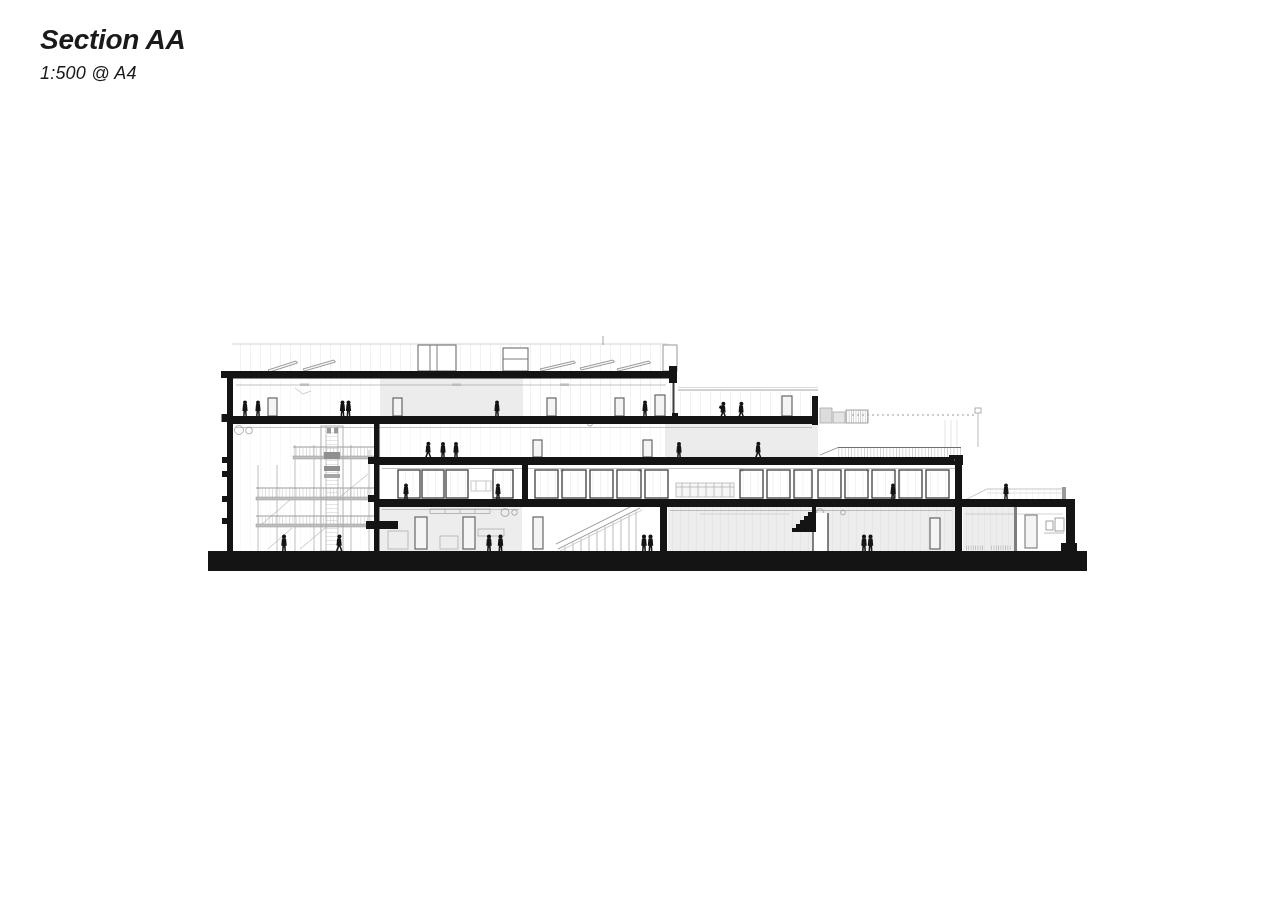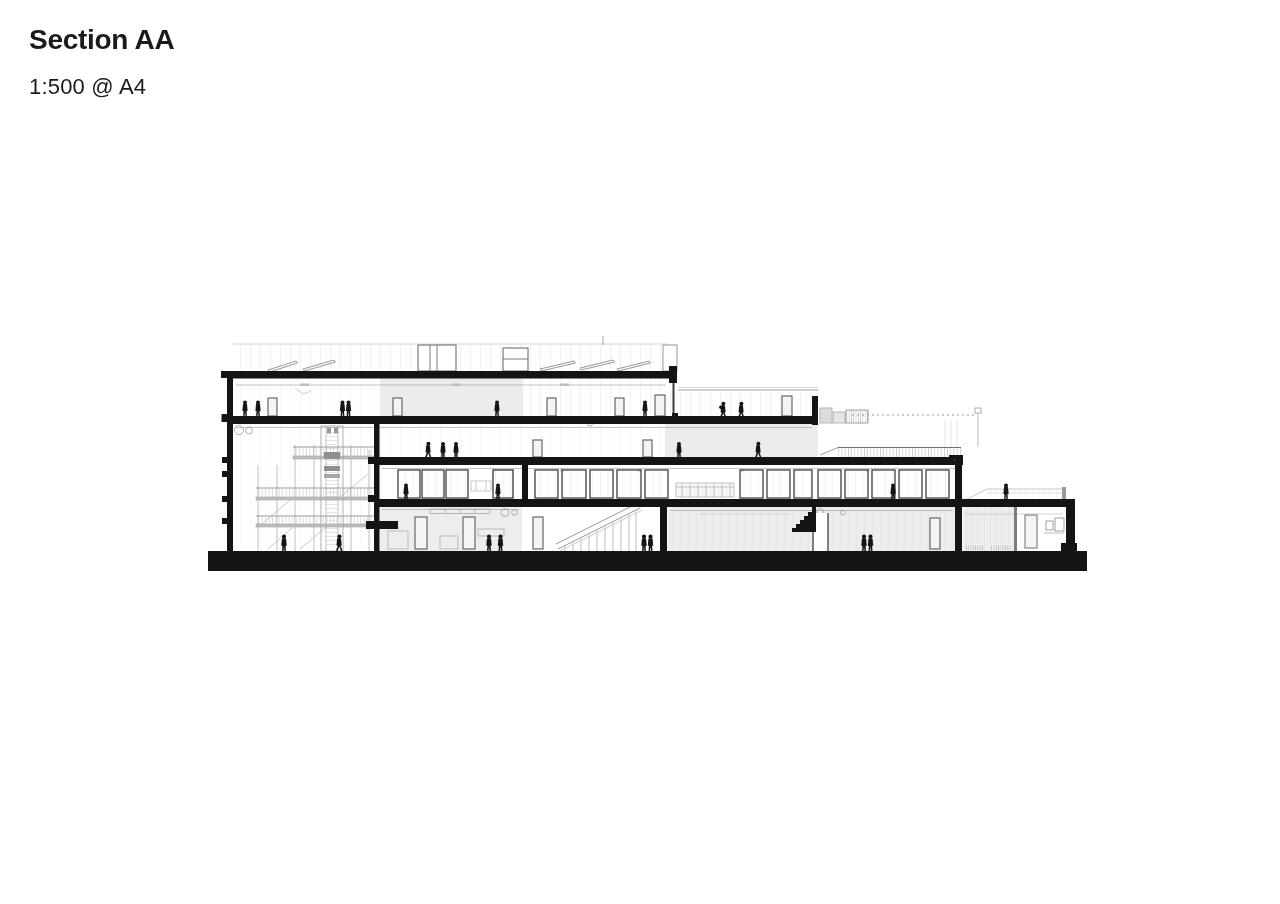--- a/index.html
+++ b/index.html
@@ -1,19 +1,19 @@
 <!DOCTYPE html>
 <html><head>
 <meta charset="utf-8">
 <style>
   html,body{margin:0;padding:0;background:#ffffff;width:1280px;height:904px;overflow:hidden;}
   body{font-family:"Liberation Sans", sans-serif;color:#1a1a1a;position:relative;}
-  .titleblock{position:absolute;left:29px;top:24px;}
+  .titleblock{position:absolute;left:40px;top:24px;font-style:italic;}
   .titleblock h1{margin:0;font-size:28px;font-weight:600;letter-spacing:-0.3px;line-height:1.15;}
-  .titleblock .scale{margin-top:18px;font-size:22px;font-weight:400;letter-spacing:0.2px;}
+  .titleblock .scale{margin-top:7px;font-size:18px;font-weight:400;letter-spacing:0.2px;}
   .stage{position:absolute;left:0;top:0;width:1280px;height:904px;}
   svg{display:block;}
 </style>
 </head>
 <body>
 
 <div class="titleblock">
   <h1>Section AA</h1>
   <div class="scale">1:500 @ A4</div>
 </div>

